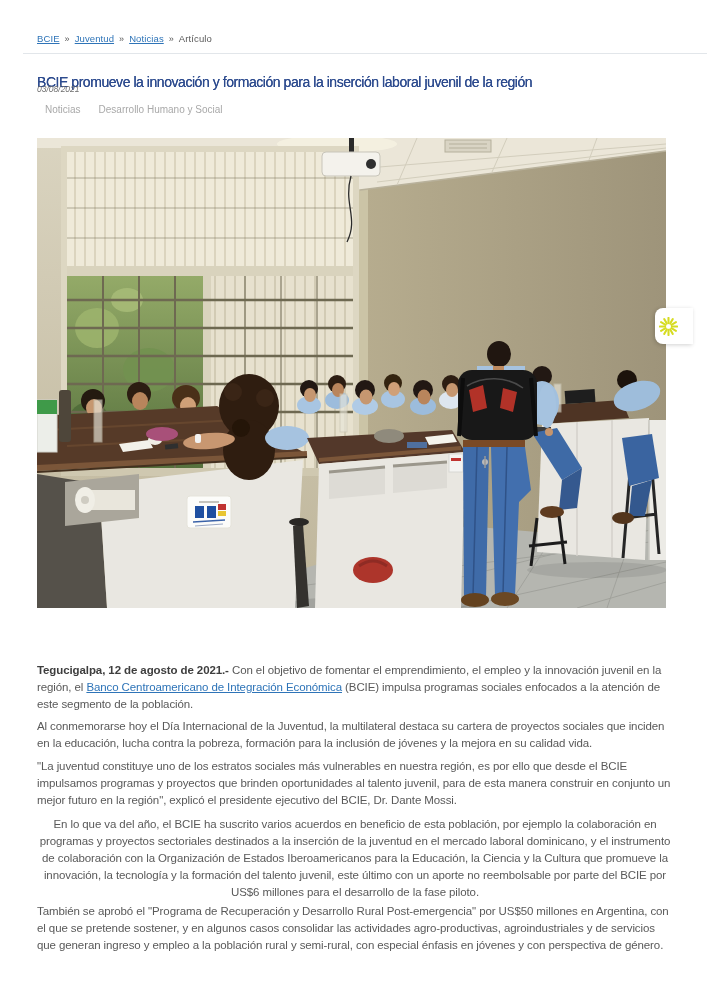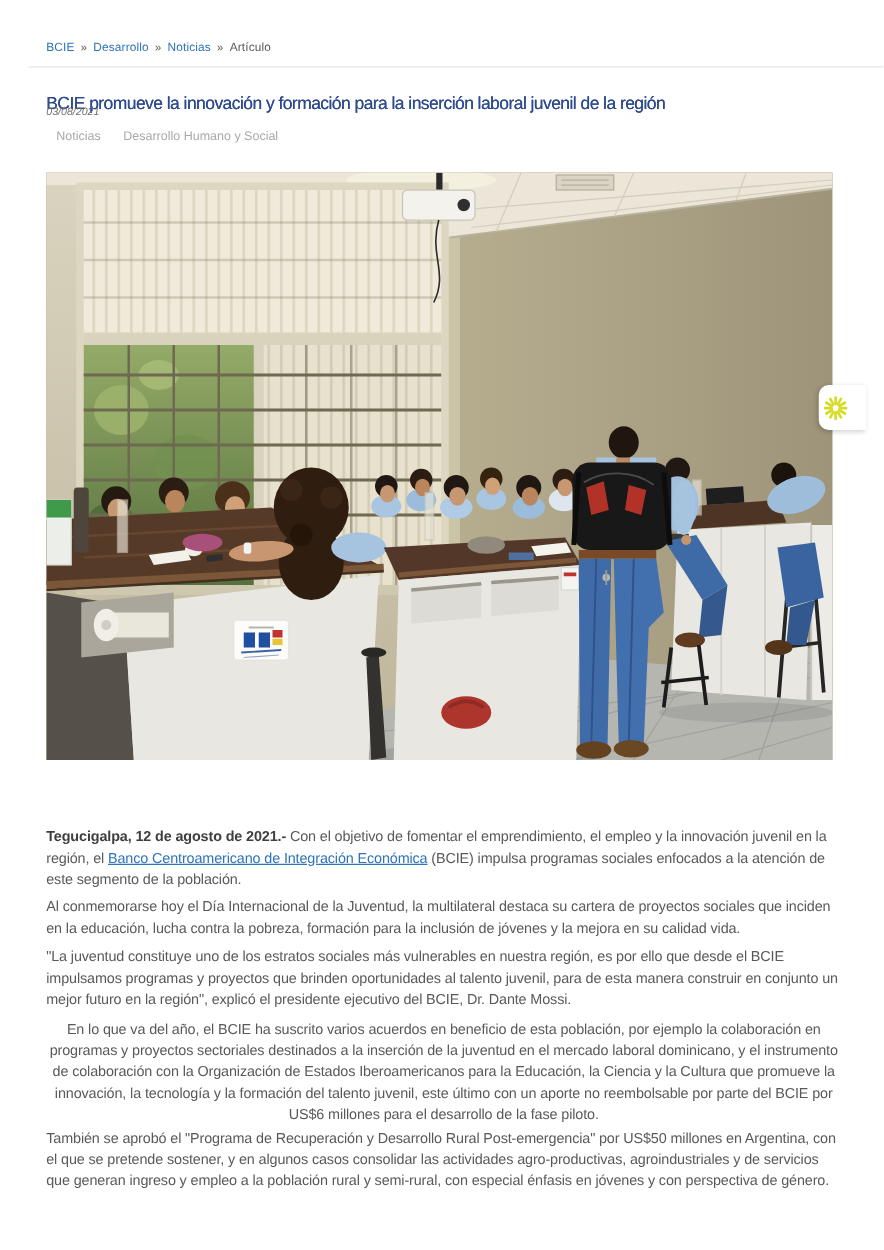--- a/index.html
+++ b/index.html
@@ -1,20 +1,20 @@
 <!DOCTYPE html>
 <html><head>
 <meta charset="utf-8">
 <style>
   html,body{margin:0;padding:0;background:#ffffff;}
   .page{position:relative;width:707px;height:1000px;background:#ffffff;overflow:hidden;
         font-family:"Liberation Sans","DejaVu Sans",sans-serif;}
   
   .breadcrumb{position:absolute;left:37px;top:33px;font-size:9.5px;color:#5a5a5a;letter-spacing:.1px;}
-  .breadcrumb a{color:#2e74b8;cursor:pointer;}
+  .breadcrumb a{color:#2e74b8;text-decoration:underline;cursor:pointer;}
   .breadcrumb .sep{color:#555;margin:0 5px;font-size:9px;}
   .breadcrumb .current{color:#5a5a5a;}
   .divider{position:absolute;left:23px;top:53px;width:684px;height:1px;background:#e2e6ea;}
   
   .title{position:absolute;left:37px;top:62px;width:660px;font-size:14px;line-height:22px;
          letter-spacing:-.45px;color:#2d4b8e;font-weight:400;white-space:nowrap;
          text-shadow:0 0 .4px #2d4b8e;}
   .date{position:absolute;left:37px;top:84px;font-size:8.5px;font-style:italic;color:#6e6e6e;}
   .tags{position:absolute;left:45px;top:104px;display:flex;gap:18px;font-size:10px;color:#a9a9a9;}
   .tags span{cursor:pointer;}
@@ -33,21 +33,21 @@
   .para strong{color:#3e3e3e;font-weight:bold;}
   .para a{color:#2e74b8;text-decoration:underline;cursor:pointer;}
   .p1{top:650px;} .p2{top:706px;} .p3{top:746px;} .p4{top:804px;text-align:center;} .p5{top:891px;}
 </style>
 </head>
 <body>
 
 <div class="page">
 
   <nav class="breadcrumb">
-    <a>BCIE</a><span class="sep">»</span><a>Desarrollo</a><span class="sep">»</span><a>Noticias</a><span class="sep">»</span><span class="current">Artículo</span>
+    <a>BCIE</a><span class="sep">»</span><a>Juventud</a><span class="sep">»</span><a>Noticias</a><span class="sep">»</span><span class="current">Artículo</span>
   </nav>
 
   <div class="divider"></div>
 
   <h1 class="title">BCIE promueve la innovación y formación para la inserción laboral juvenil de la región</h1>
   <div class="date">03/08/2021</div>
 
   <div class="tags">
     <span>Noticias</span>
     <span>Desarrollo Humano y Social</span>

